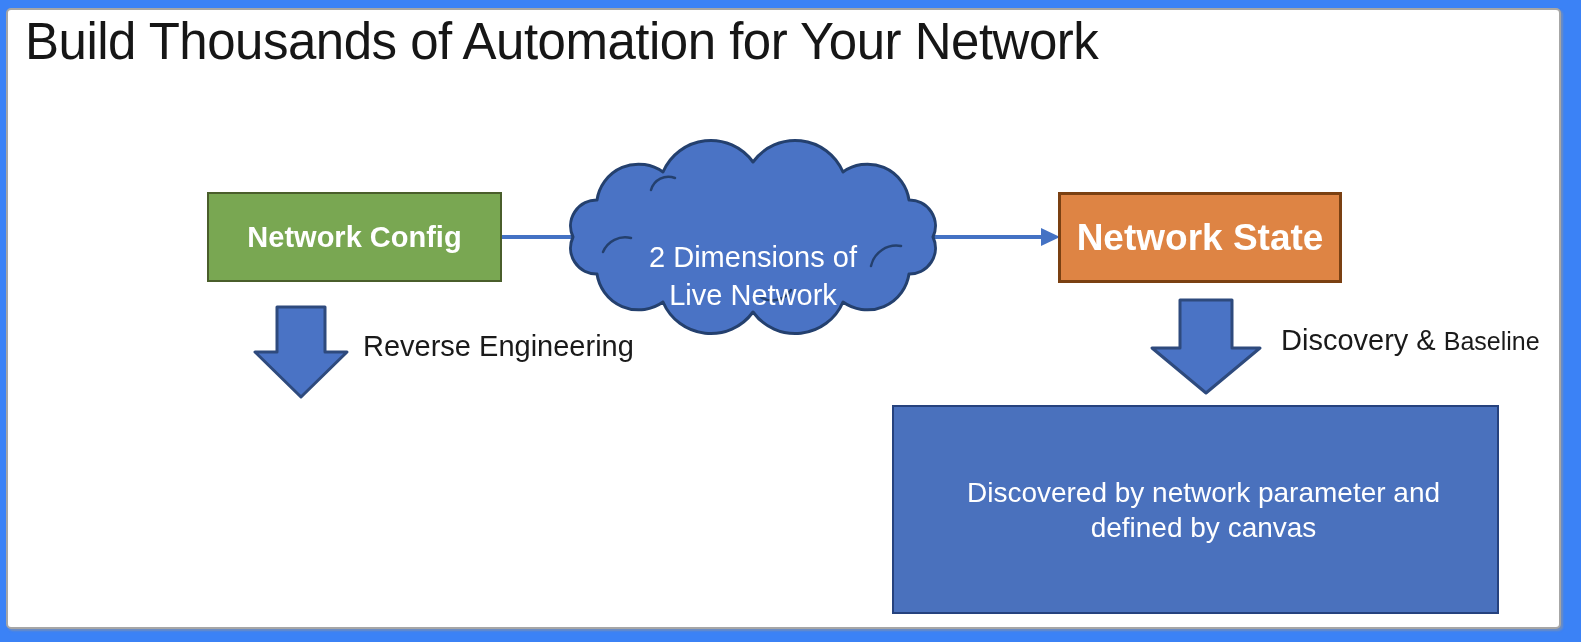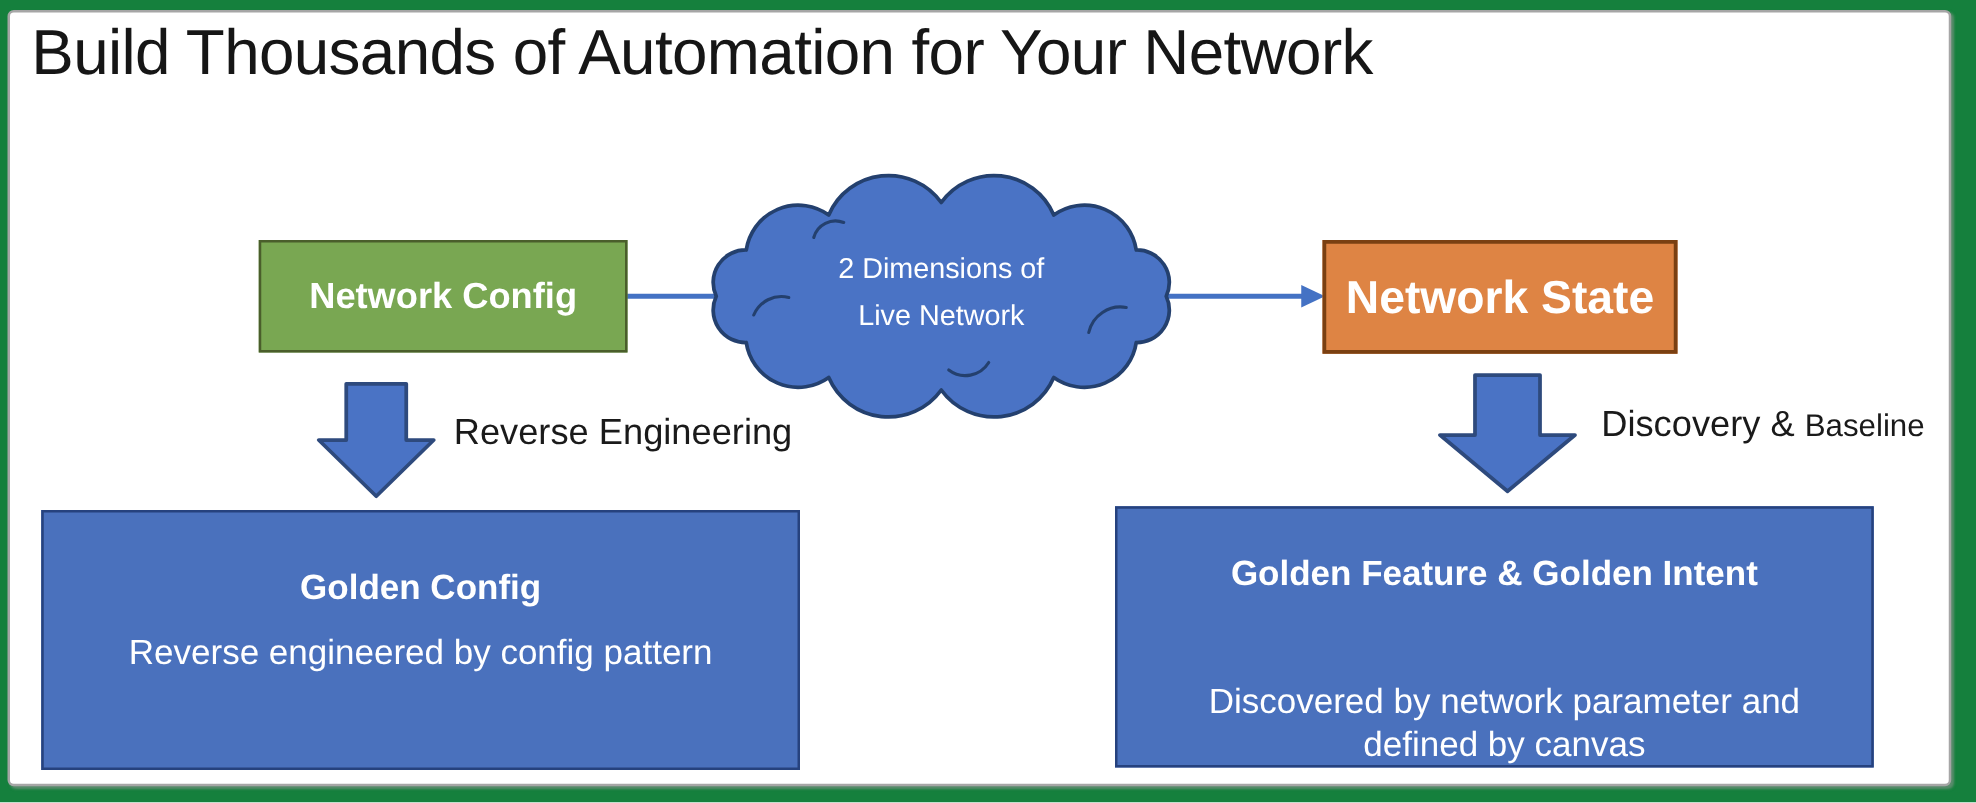--- a/index.html
+++ b/index.html
@@ -3,21 +3,21 @@
 <meta charset="utf-8">
 <style>
   * { margin: 0; padding: 0; box-sizing: border-box; }
   html, body { background: #ffffff; }
   body { font-family: "Liberation Sans", sans-serif; }
 
   .stage {
     position: relative;
     width: 1581px;
     height: 642px;
-    background: #15803d;
+    background: #3b82f6;
     overflow: hidden;
   }
 
   .frame {
     position: absolute;
     left: 6px; top: 8px;
     width: 1555px; height: 621px;
     background: #ffffff;
     border: 2px solid #a6a6a6;
     border-radius: 5px;
@@ -66,24 +66,24 @@
     font-size: 37px; font-weight: 700;
   }
 
   .cloud-text {
     position: absolute;
     left: 563px; top: 152px;
     width: 380px; height: 170px;
     display: flex;
     flex-direction: column;
     align-items: center;
-    justify-content: center;
+    justify-content: flex-end;
     padding-bottom: 8px;
     color: #ffffff;
-    font-size: 23px;
+    font-size: 29px;
     line-height: 38px;
     text-align: center;
   }
 
   .arrow-label {
     position: absolute;
     color: #1a1a1a;
     font-size: 29px;
     white-space: nowrap;
   }
@@ -165,25 +165,20 @@
     <span>2 Dimensions of</span>
     <span>Live Network</span>
   </div>
 
   <div class="arrow-label label-reverse">Reverse Engineering</div>
 
   <div class="arrow-label label-discovery">
     <span>Discovery &amp; </span><span class="small">Baseline</span>
   </div>
 
-  <div class="bigbox bigbox-left">
-    <div class="bb-title">Golden Config</div>
-    <div class="bb-body">Reverse engineered by config pattern</div>
-  </div>
 
   <div class="bigbox bigbox-right">
-    <div class="bb-title">Golden Feature &amp; Golden Intent</div>
     <div class="bb-body">
       <div>Discovered by network parameter and</div>
       <div>defined by canvas</div>
     </div>
   </div>
 </div>
 
 </body></html>

